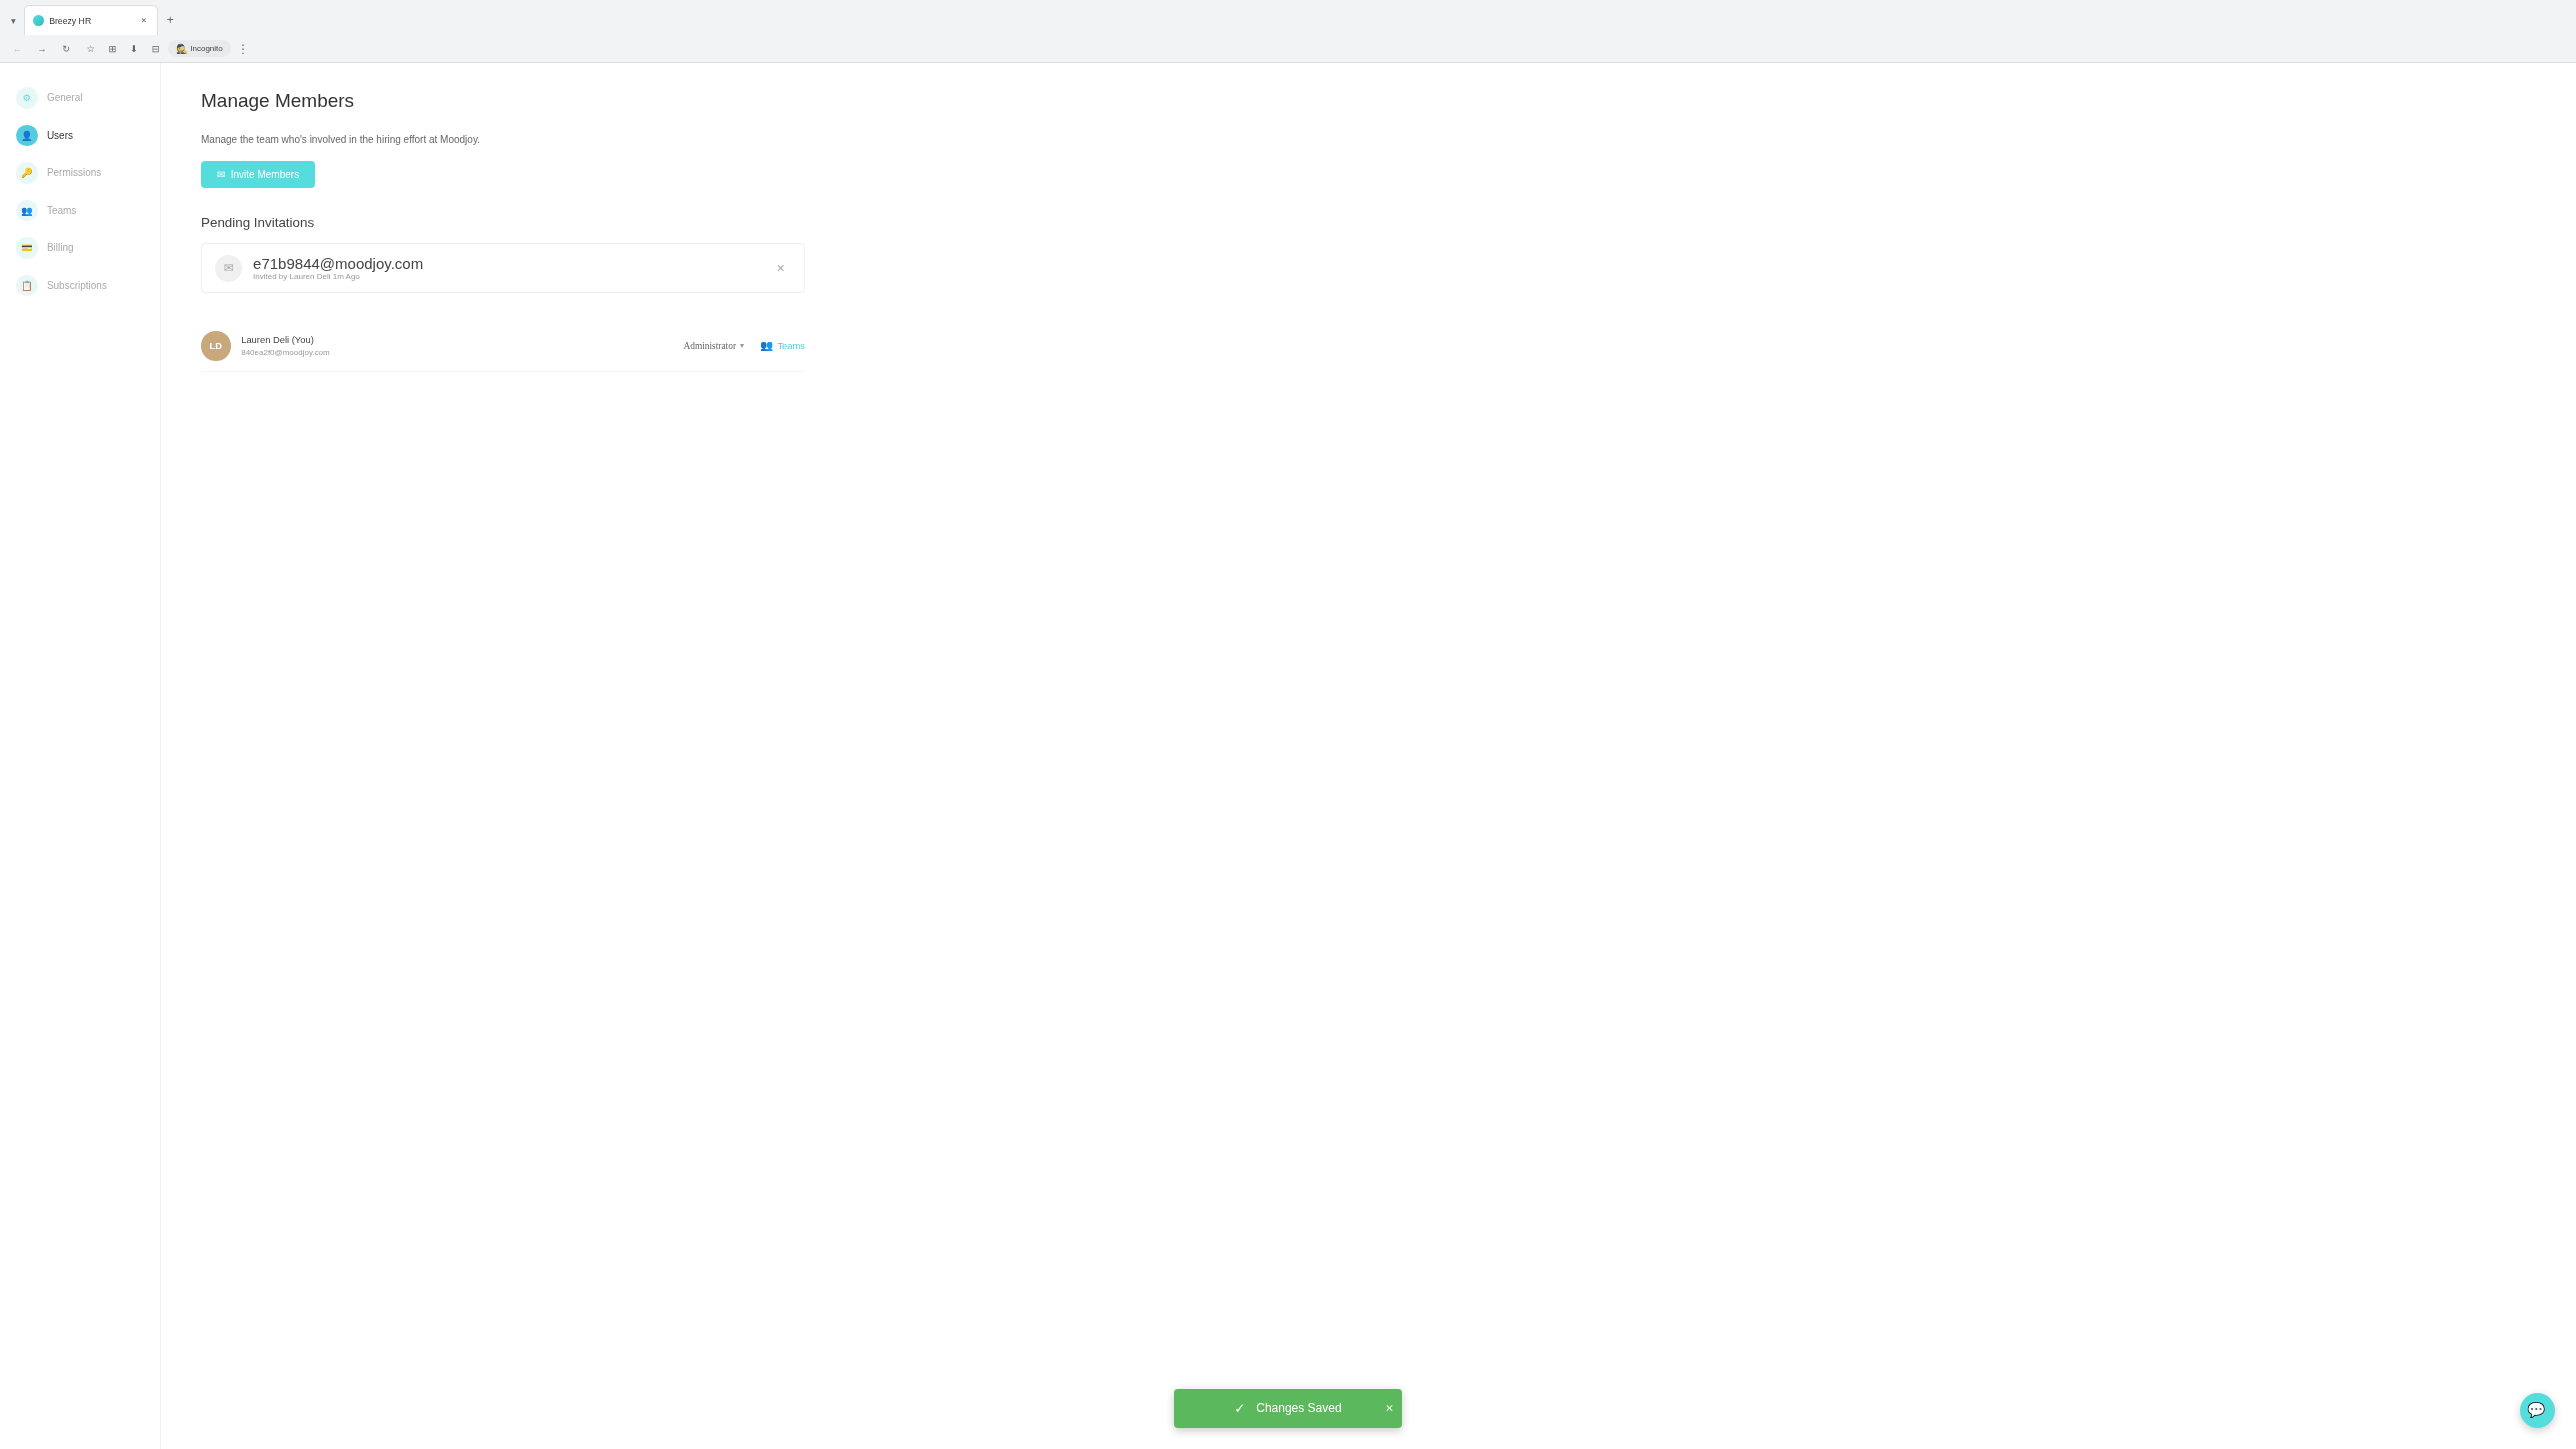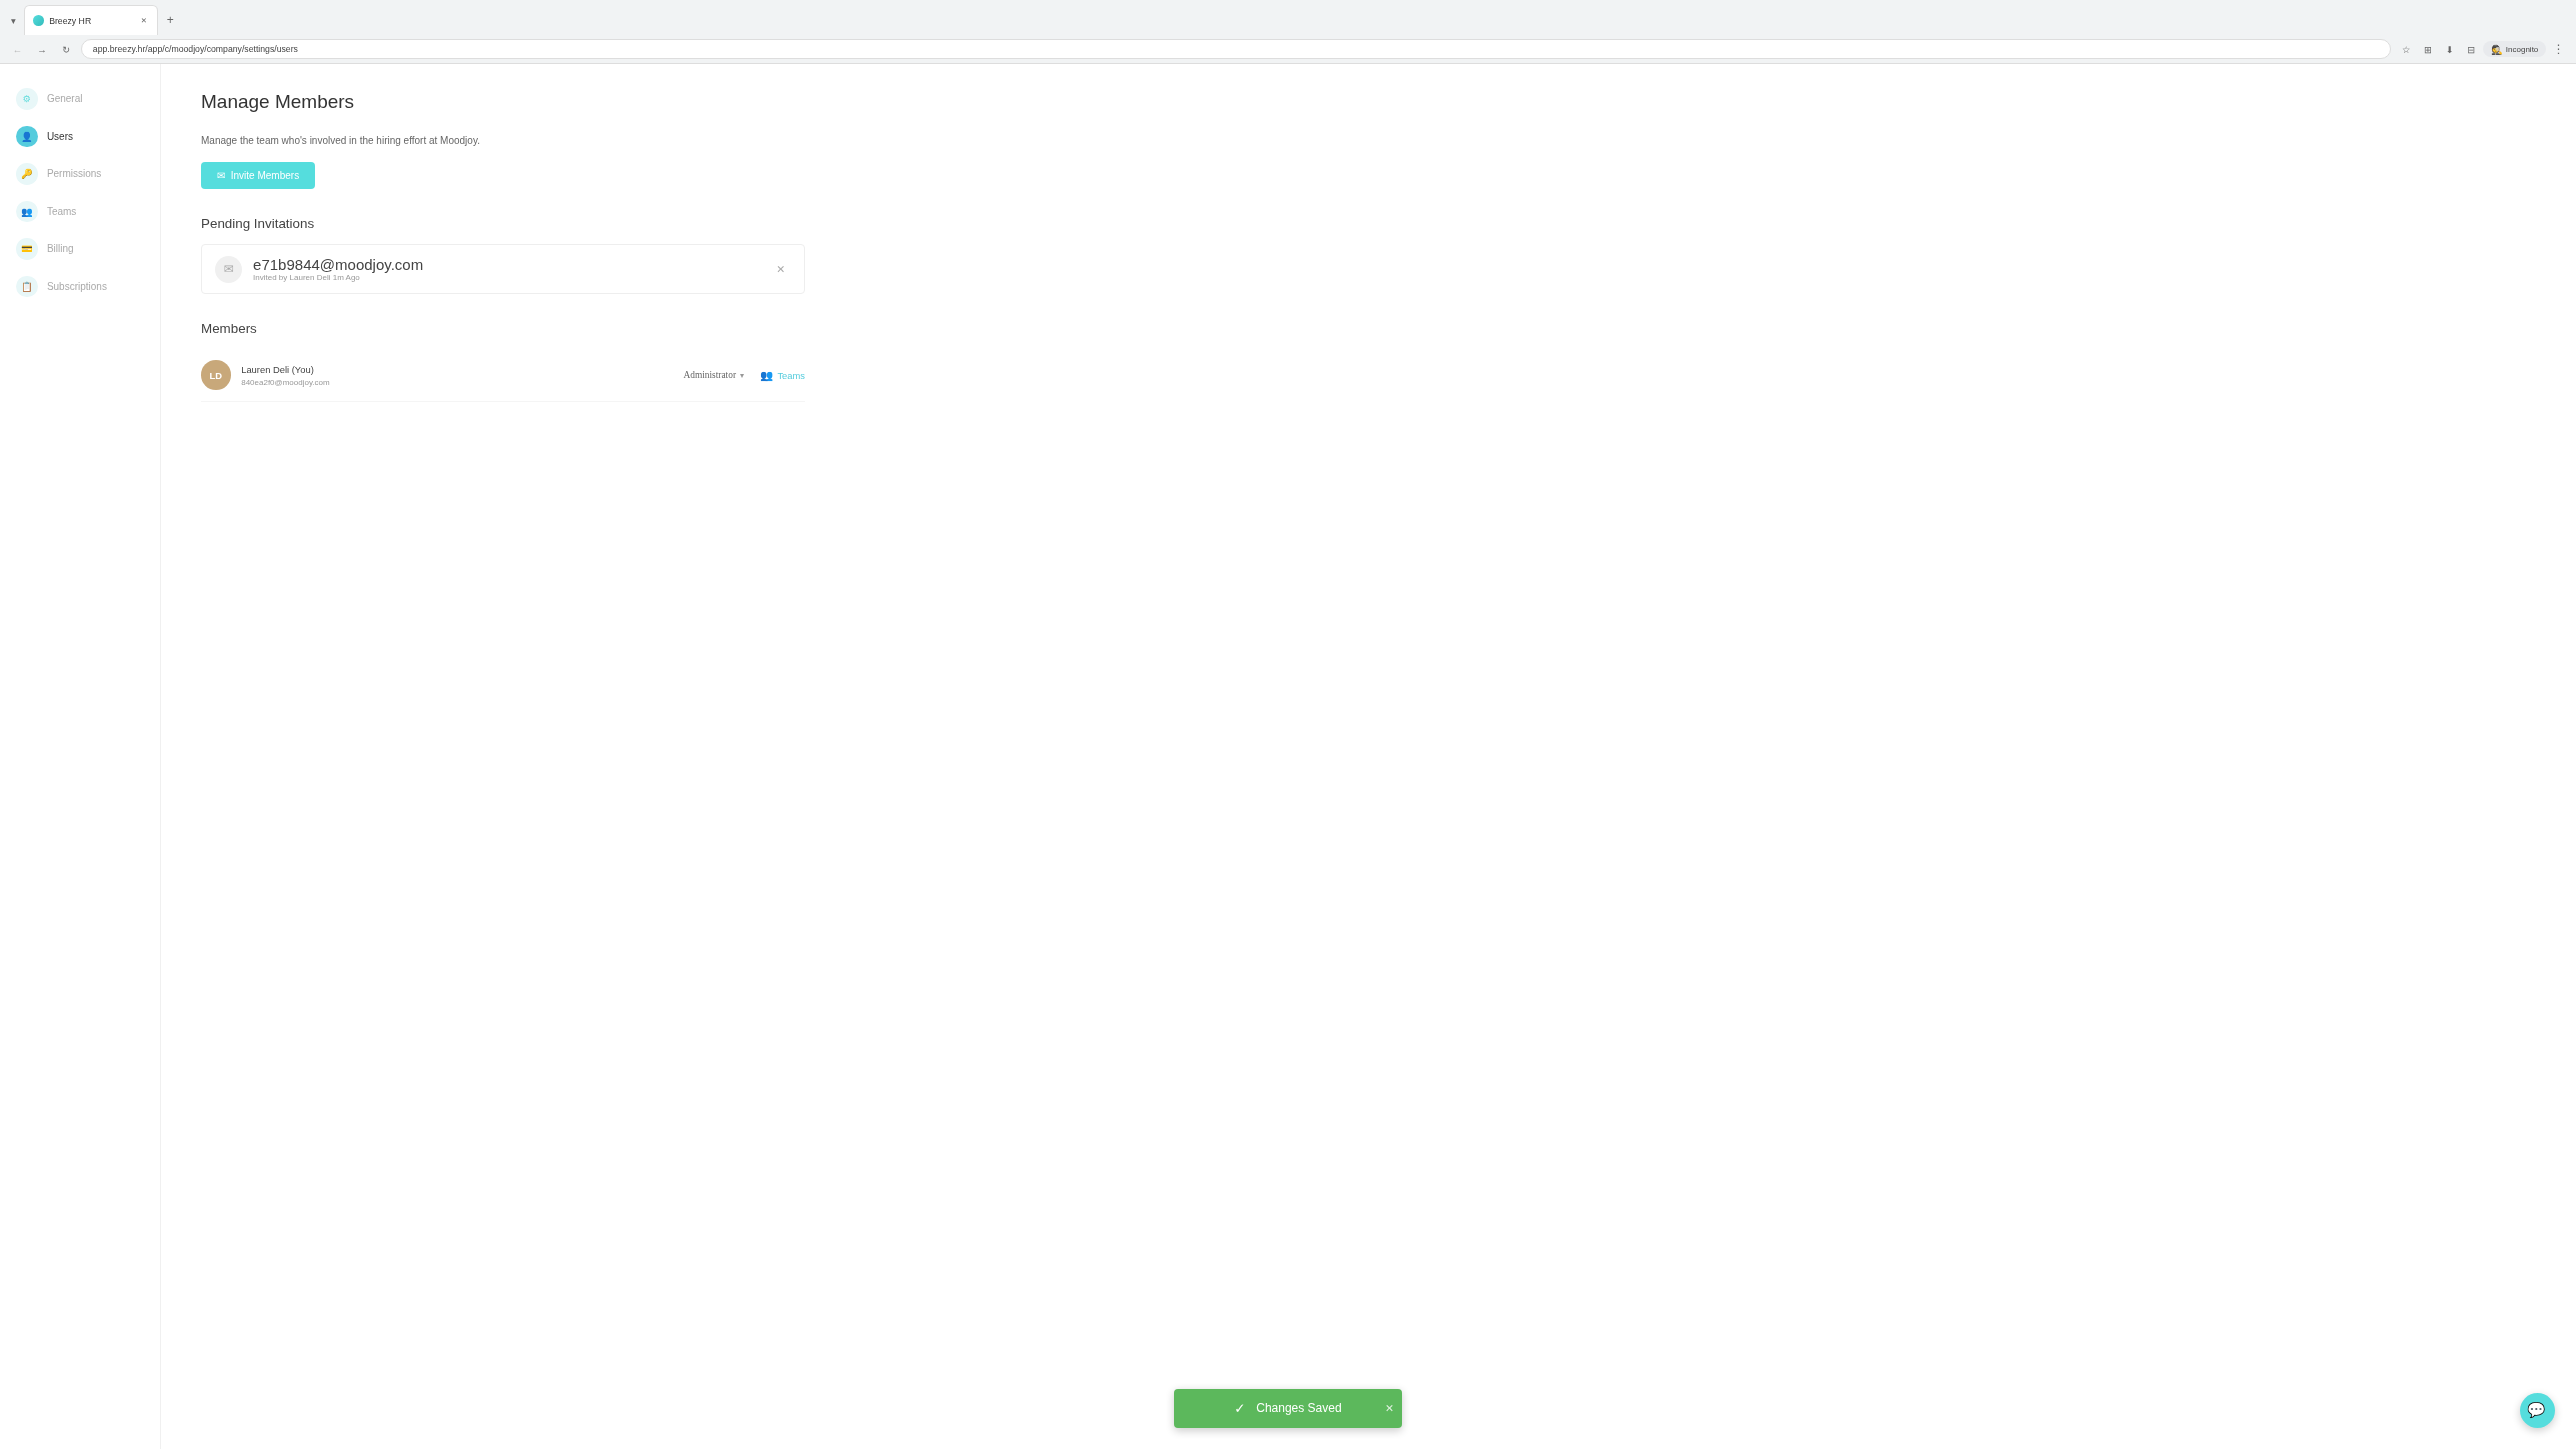--- a/index.html
+++ b/index.html
@@ -281,23 +281,20 @@
       <div class="tab-favicon" style="background: linear-gradient(135deg, #5dd 0%, #3bb 100%);"></div>
       <span class="tab-label">Breezy HR</span>
       <div class="tab-close">✕</div>
     </div>
     <div class="tab-new">+</div>
   </div>
   <div class="address-bar">
     <button class="nav-btn disabled">←</button>
     <button class="nav-btn">→</button>
     <button class="nav-btn">↻</button>
-    <div class="url-bar">
-      <span class="url-text">app.breezy.hr/app/c/moodjoy/company/settings/users</span>
-    </div>
     <div class="toolbar-icons">
       <div class="toolbar-icon">☆</div>
       <div class="toolbar-icon">⊞</div>
       <div class="toolbar-icon">⬇</div>
       <div class="toolbar-icon">⊟</div>
       <div class="incognito-badge">
         <span style="font-size:9.4px;">🕵</span>
         <span>Incognito</span>
       </div>
       <div class="menu-btn">⋮</div>
@@ -350,21 +347,20 @@
       <div class="invitation-icon">✉</div>
       <div class="invitation-info">
         <div class="invitation-email">e71b9844@moodjoy.com</div>
         <div class="invitation-meta">Invited by Lauren Deli 1m Ago</div>
       </div>
       <div class="invitation-close">✕</div>
     </div>
 
     
     <div class="members-section">
-      <h2 class="section-title">Members</h2>
 
       <div class="member-row">
         <div class="member-avatar">
           <span style="font-size:9.4px; font-weight:600;">LD</span>
         </div>
         <div class="member-info">
           <div class="member-name">Lauren Deli (You)</div>
           <div class="member-email">840ea2f0@moodjoy.com</div>
         </div>
         <div class="member-actions">

